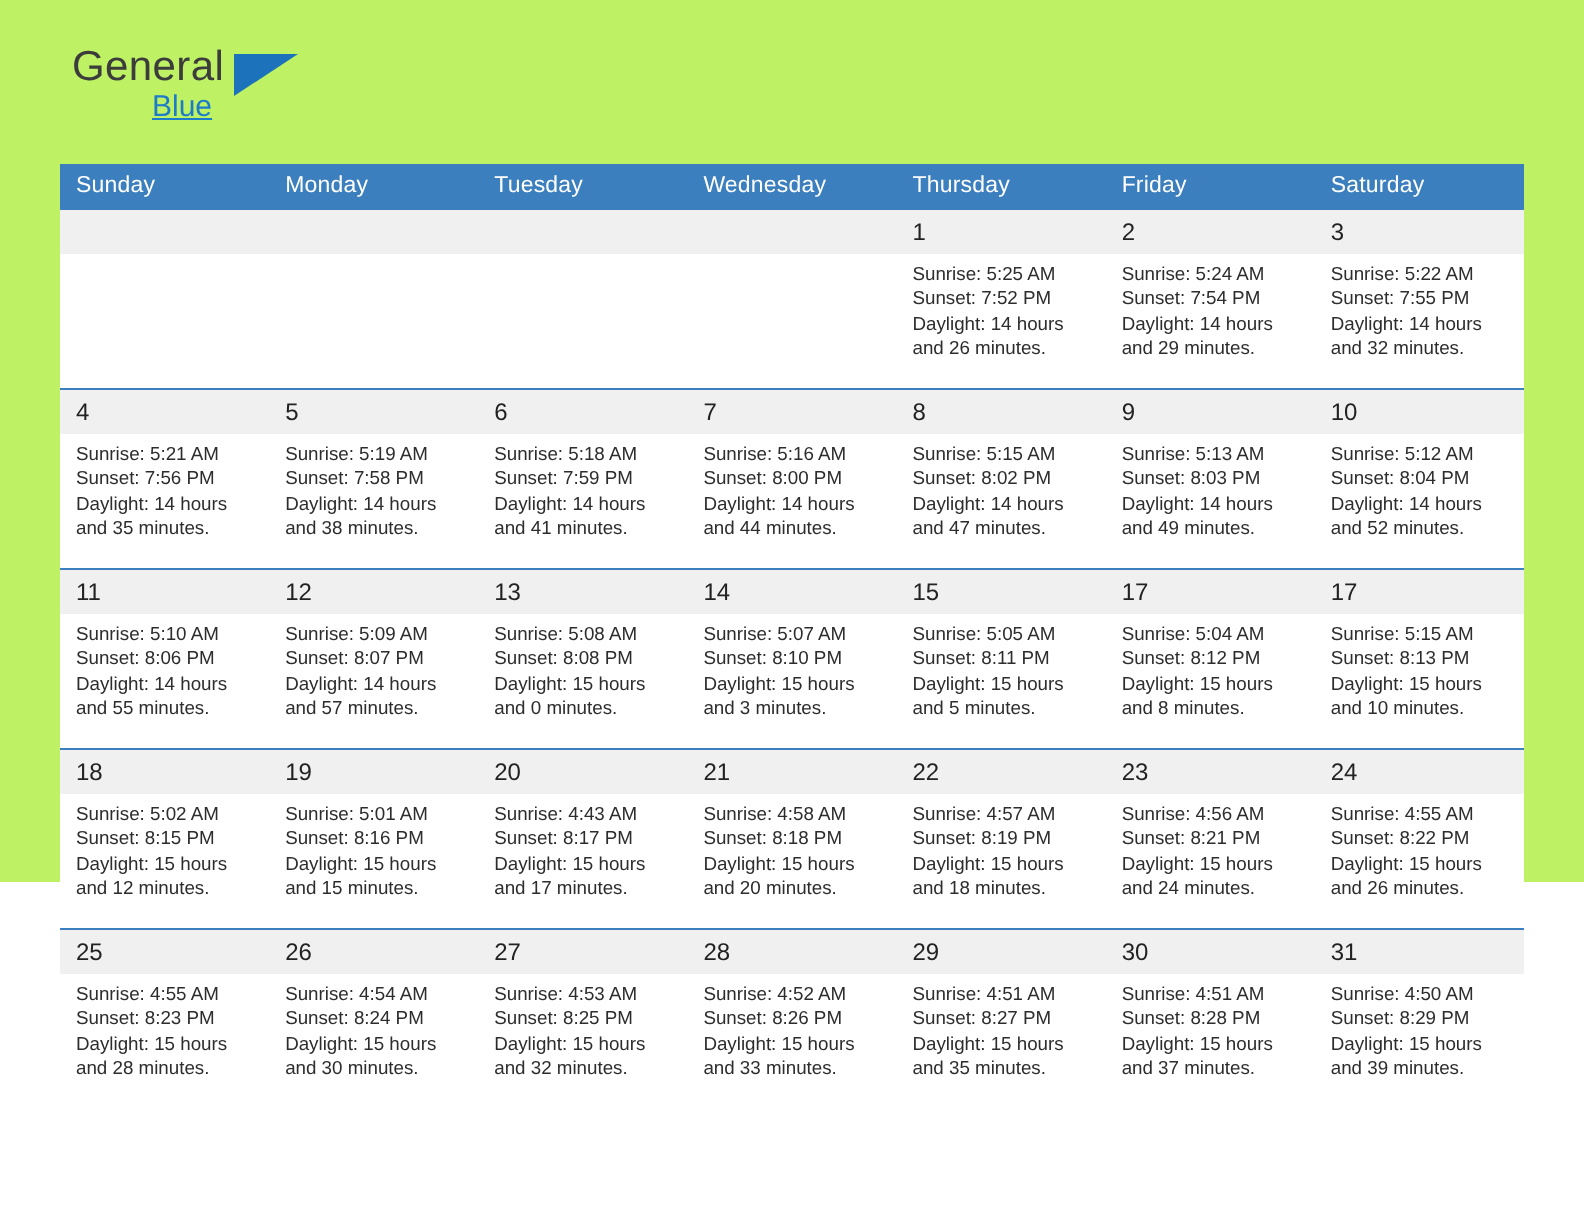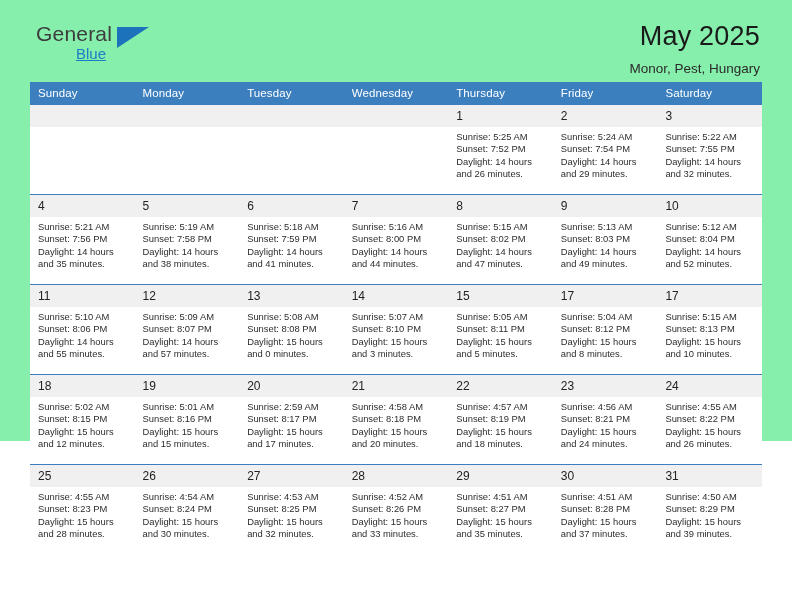--- a/index.html
+++ b/index.html
@@ -8,21 +8,21 @@
     width: 792px;
     height: 612px;
     background: #ffffff;
     font-family: "Liberation Sans", sans-serif;
   }
 
   .page {
     position: relative;
     width: 792px;
     height: 441px;
-    background: #86efac;
+    background: #bef264;
     padding: 0 30px;
   }
 
   
   .header {
     position: relative;
     height: 72px;
     padding-top: 20px;
   }
 
@@ -132,24 +132,20 @@
 <div class="page">
 
   <div class="header">
 
     <div class="logo">
       <div class="logo-line1">General</div>
       <span class="logo-tri"></span>
       <div class="logo-line2">Blue</div>
     </div>
 
-    <div class="title-block">
-      <div class="cal-title">May 2025</div>
-      <div class="cal-subtitle">Monor, Pest, Hungary</div>
-    </div>
 
   </div>
 
   <table class="cal">
     <thead>
       <tr>
         <th>Sunday</th>
         <th>Monday</th>
         <th>Tuesday</th>
         <th>Wednesday</th>
@@ -345,21 +341,21 @@
             <div class="info">
               <div>Sunrise: 5:01 AM</div>
               <div>Sunset: 8:16 PM</div>
               <div>Daylight: 15 hours</div>
               <div>and 15 minutes.</div>
             </div>
           </td>
           <td>
             <div class="daynum">20</div>
             <div class="info">
-              <div>Sunrise: 2:59 AM</div>
+              <div>Sunrise: 4:43 AM</div>
               <div>Sunset: 8:17 PM</div>
               <div>Daylight: 15 hours</div>
               <div>and 17 minutes.</div>
             </div>
           </td>
           <td>
             <div class="daynum">21</div>
             <div class="info">
               <div>Sunrise: 4:58 AM</div>
               <div>Sunset: 8:18 PM</div>

